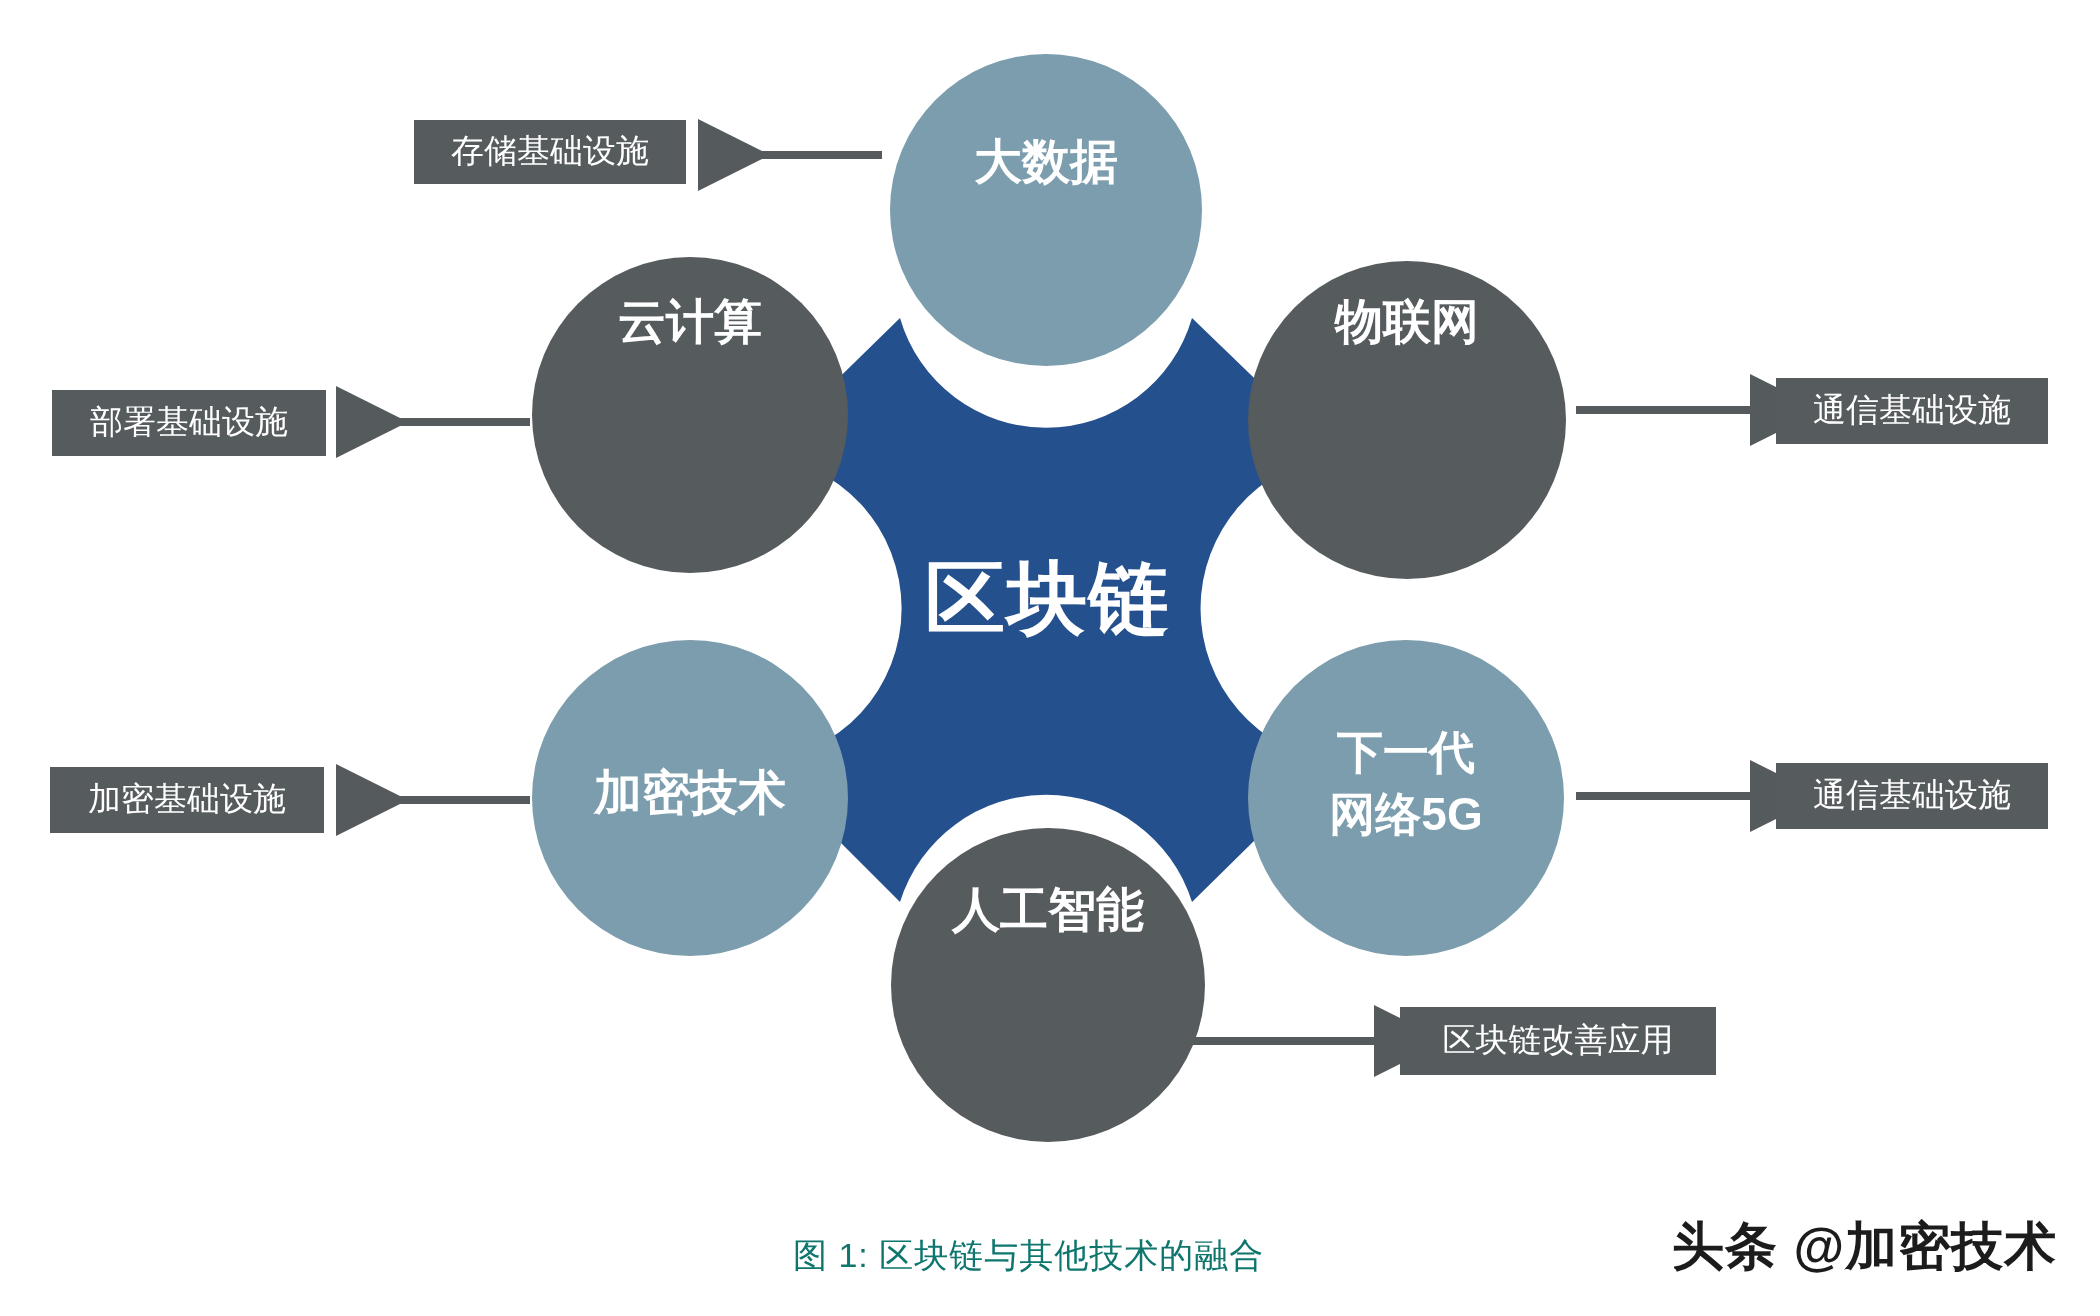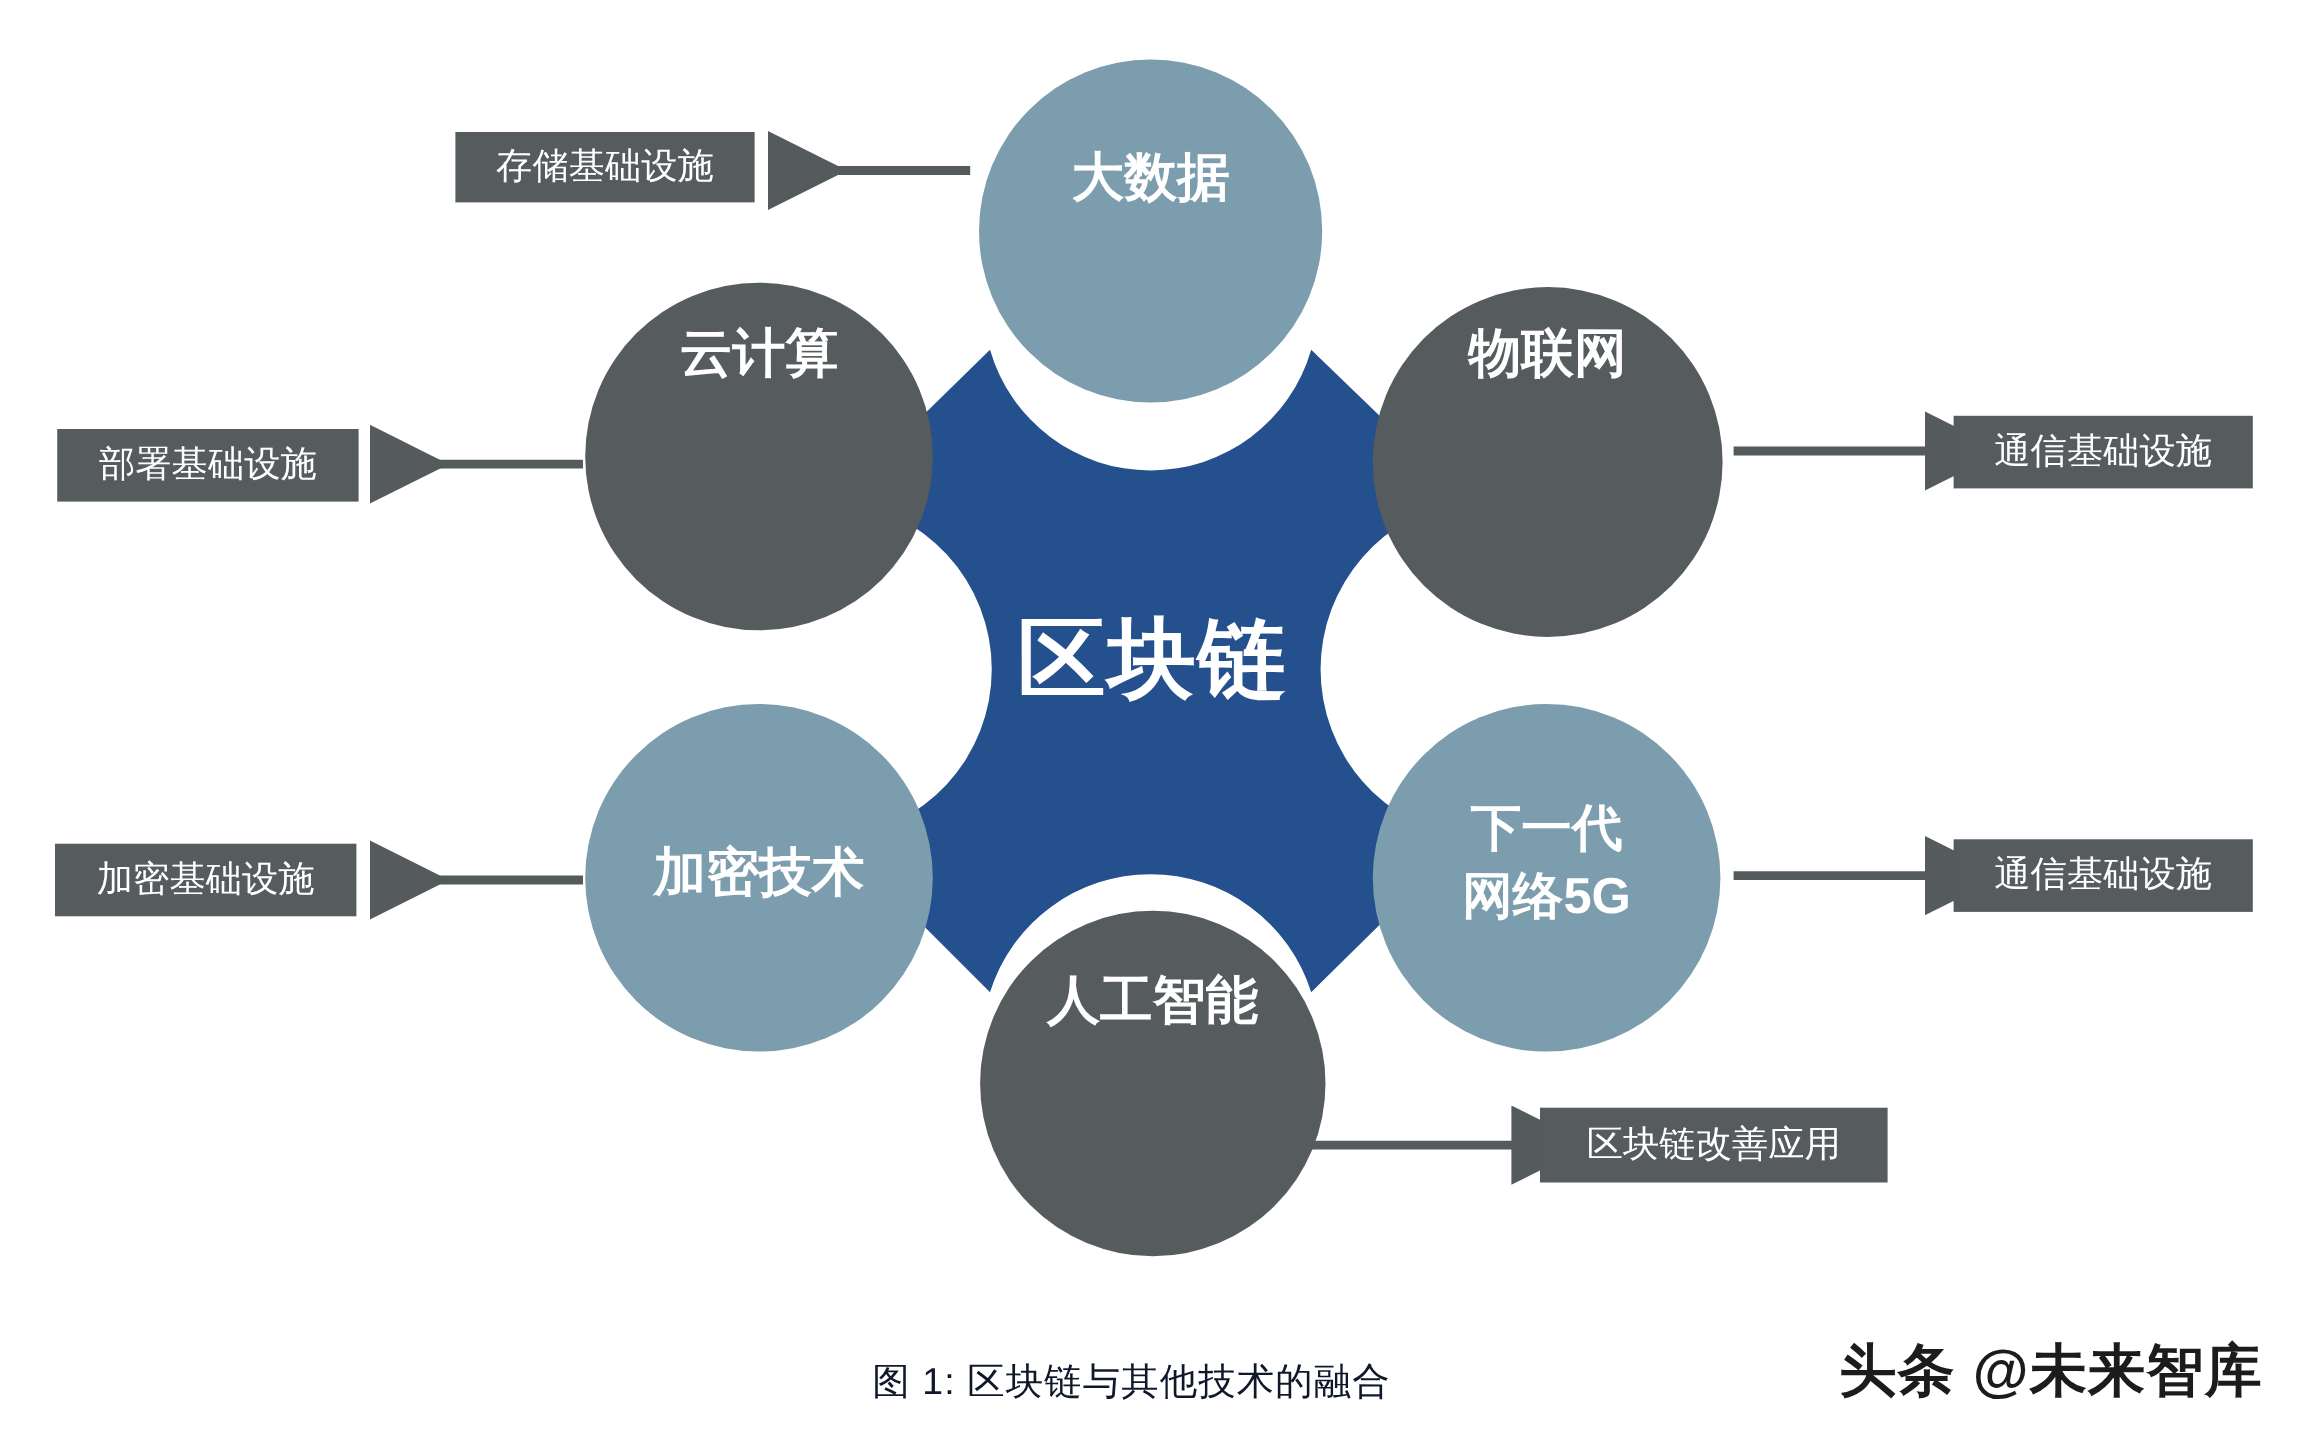--- a/index.html
+++ b/index.html
@@ -44,21 +44,21 @@
     font-family: "Liberation Sans", "DejaVu Sans", sans-serif;
     font-size: 33px;
     text-anchor: middle;
     dominant-baseline: middle;
     font-weight: normal;
   }
   .caption-text {
     position: absolute;
     font-family: "Liberation Sans", "DejaVu Sans", sans-serif;
     font-size: 34px;
-    color: #0f172a;
+    color: #0f766e;
     white-space: nowrap;
     letter-spacing: 1px;
   }
   .watermark-text {
     position: absolute;
     font-family: "Liberation Sans", "DejaVu Sans", sans-serif;
     font-size: 52px;
     color: #1c1c1c;
     white-space: nowrap;
     letter-spacing: 1px;
@@ -170,15 +170,15 @@
     </g>
 
     <g>
       <rect x="1400" y="1007" width="316" height="68" fill="#565B5E"></rect>
       <text class="tag-text" x="1558" y="1042">区块链改善应用</text>
     </g>
   </svg>
 
   <div class="caption-text" style="left:793px; top:1233px;">图 1: 区块链与其他技术的融合</div>
 
-  <div class="watermark-text" style="left:1672px; top:1212px;">头条 @未来智库</div>
+  <div class="watermark-text" style="left:1672px; top:1212px;">头条 @加密技术</div>
 
 </div>
 
 </body></html>

